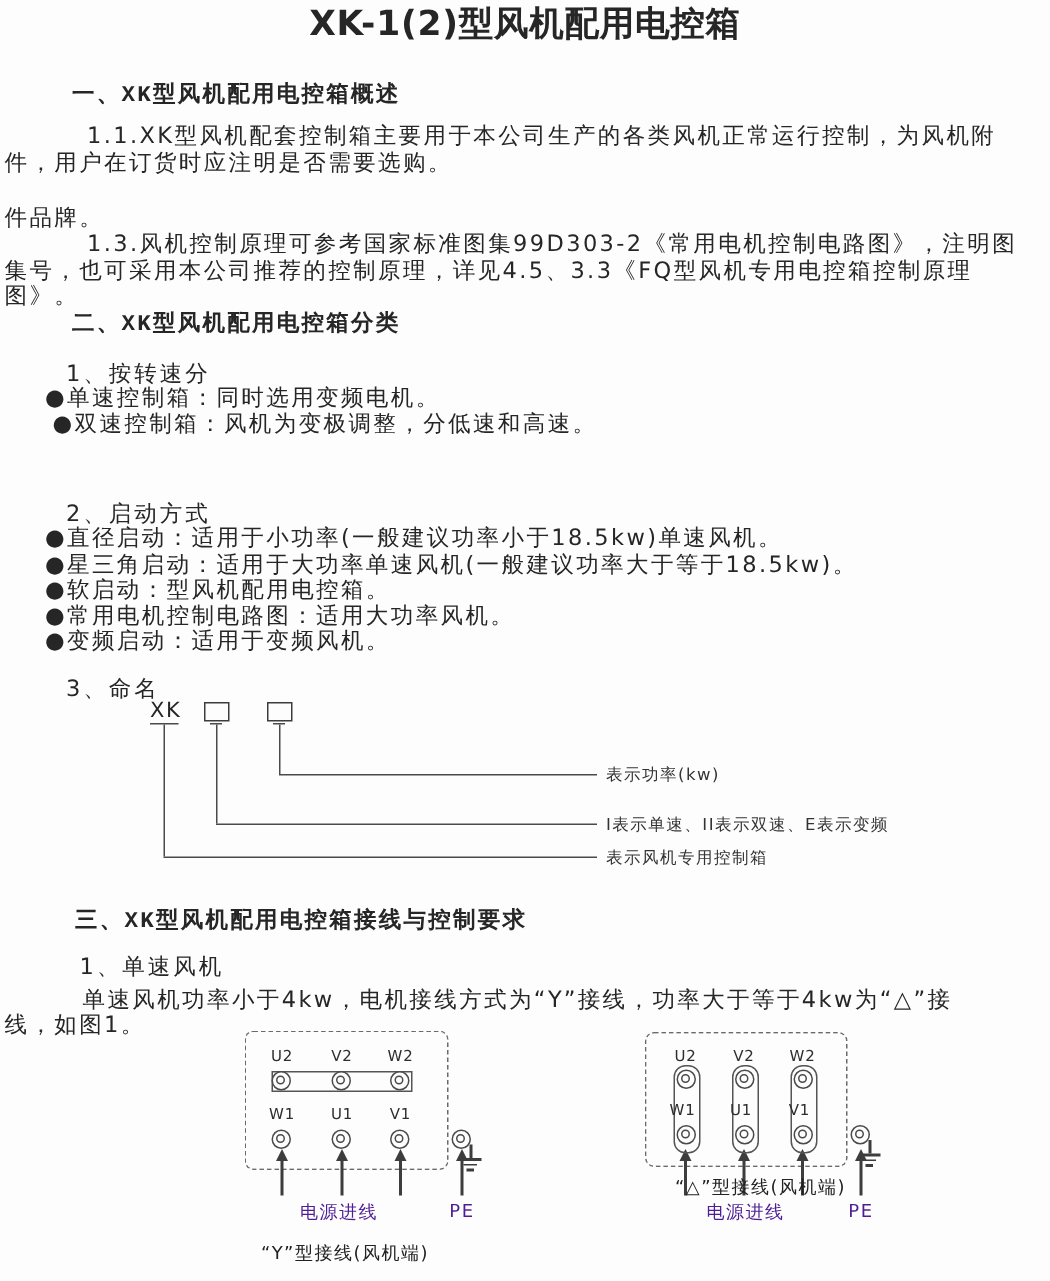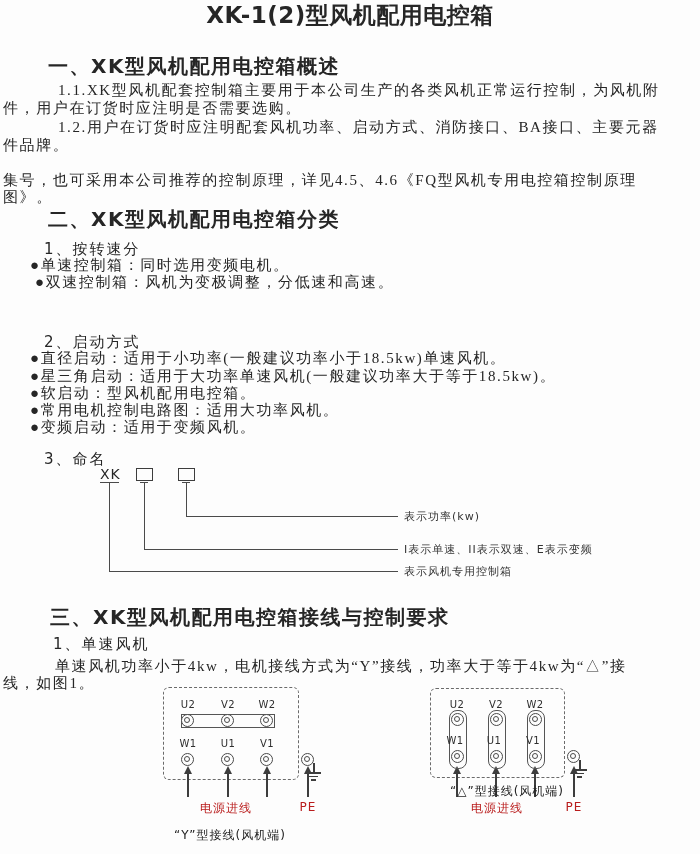--- a/index.html
+++ b/index.html
@@ -1,54 +1,54 @@
 <!DOCTYPE html>
 <html><head>
 <meta charset="utf-8">
 <style>
   html,body{margin:0;padding:0;background:#ffffff;}
   .page{position:relative;width:700px;height:854px;background:#fdfdfd;
         font-family:"DejaVu Sans",sans-serif;color:#262626;overflow:hidden;}
   .abs{position:absolute;white-space:nowrap;}
   .title{font-size:23px;font-weight:bold;letter-spacing:0.5px;width:700px;text-align:center;}
-  .h{font-size:20px;font-weight:bold;letter-spacing:1.5px;}
-  .bl{font-size:15px;letter-spacing:1.6px;font-family:Liberation Serif, serif;}
+  .h{font-size:15px;font-weight:bold;letter-spacing:1.5px;font-family:Liberation Mono, monospace;}
+  .bl{font-size:15px;letter-spacing:1.6px;}
   .sub{font-size:15px;letter-spacing:2px;}
   .co{font-size:11px;letter-spacing:1px;color:#333;}
   .dline{position:absolute;background:#4a4a4a;}
   .nbox{position:absolute;width:15px;height:11px;border:1.5px solid #3d3d3d;}
   .dashbox{position:absolute;border:1px dashed #6a6a6a;border-radius:6px;}
   .circ{position:absolute;width:13px;height:13px;border:1.5px solid #4a4a4a;border-radius:50%;
         background:#fdfdfd;box-sizing:border-box;z-index:3;}
   .circ::after{content:"";position:absolute;left:2px;top:2px;width:4px;height:4px;
         border:1px solid #4a4a4a;border-radius:50%;}
   .tlabel{position:absolute;font-size:10px;letter-spacing:0.5px;width:26px;text-align:center;color:#2e2e2e;}
   .bar{position:absolute;border:1px solid #555;z-index:1;}
   .stadium{position:absolute;width:16px;height:57px;border:1px solid #555;border-radius:8px;z-index:1;}
   .aline{position:absolute;width:1.5px;background:#3d3d3d;}
   .ahead{position:absolute;width:0;height:0;border-left:4px solid transparent;
          border-right:4px solid transparent;border-bottom:8px solid #3d3d3d;}
-  .dlabel{position:absolute;font-size:12px;letter-spacing:1px;text-align:center;color:#b91c1c;}
+  .dlabel{position:absolute;font-size:12px;letter-spacing:1px;text-align:center;color:#4c1d95;}
   .cap{position:absolute;font-size:12px;letter-spacing:1px;text-align:center;color:#222;}
   .gnd{position:absolute;background:#3d3d3d;}
   .midlabel{position:absolute;font-size:10px;letter-spacing:0.5px;width:26px;text-align:center;z-index:4;color:#2e2e2e;}
 </style>
 </head>
 <body>
 
 <div class="page">
 
   <div class="abs title" style="left:0;top:0">XK-1(2)型风机配用电控箱</div>
 
   <div class="abs h" style="left:48px;top:53px">一、XK型风机配用电控箱概述</div>
   <div class="abs bl" style="left:58px;top:81px">1.1.XK型风机配套控制箱主要用于本公司生产的各类风机正常运行控制，为风机附</div>
   <div class="abs bl" style="left:3px;top:99px">件，用户在订货时应注明是否需要选购。</div>
-  <div class="abs bl" style="left:58px;top:118px">1.2.用户在订货时应注明配套风机功率、启动方式、消防接口、BA接口、主要元器</div>
   <div class="abs bl" style="left:3px;top:136px">件品牌。</div>
-  <div class="abs bl" style="left:3px;top:171px">集号，也可采用本公司推荐的控制原理，详见4.5、4.6《FQ型风机专用电控箱控制原理</div>
+  <div class="abs bl" style="left:58px;top:153px">1.3.风机控制原理可参考国家标准图集99D303-2《常用电机控制电路图》，注明图</div>
+  <div class="abs bl" style="left:3px;top:171px">集号，也可采用本公司推荐的控制原理，详见4.5、3.3《FQ型风机专用电控箱控制原理</div>
   <div class="abs bl" style="left:3px;top:188px">图》。</div>
 
   <div class="abs h" style="left:48px;top:206px">二、XK型风机配用电控箱分类</div>
   <div class="abs sub" style="left:44px;top:240px">1、按转速分</div>
   <div class="abs bl" style="left:30px;top:256px">●单速控制箱：同时选用变频电机。</div>
   <div class="abs bl" style="left:35px;top:273px">●双速控制箱：风机为变极调整，分低速和高速。</div>
 
   <div class="abs sub" style="left:44px;top:333px">2、启动方式</div>
   <div class="abs bl" style="left:30px;top:349px">●直径启动：适用于小功率(一般建议功率小于18.5kw)单速风机。</div>
   <div class="abs bl" style="left:30px;top:367px">●星三角启动：适用于大功率单速风机(一般建议功率大于等于18.5kw)。</div>

